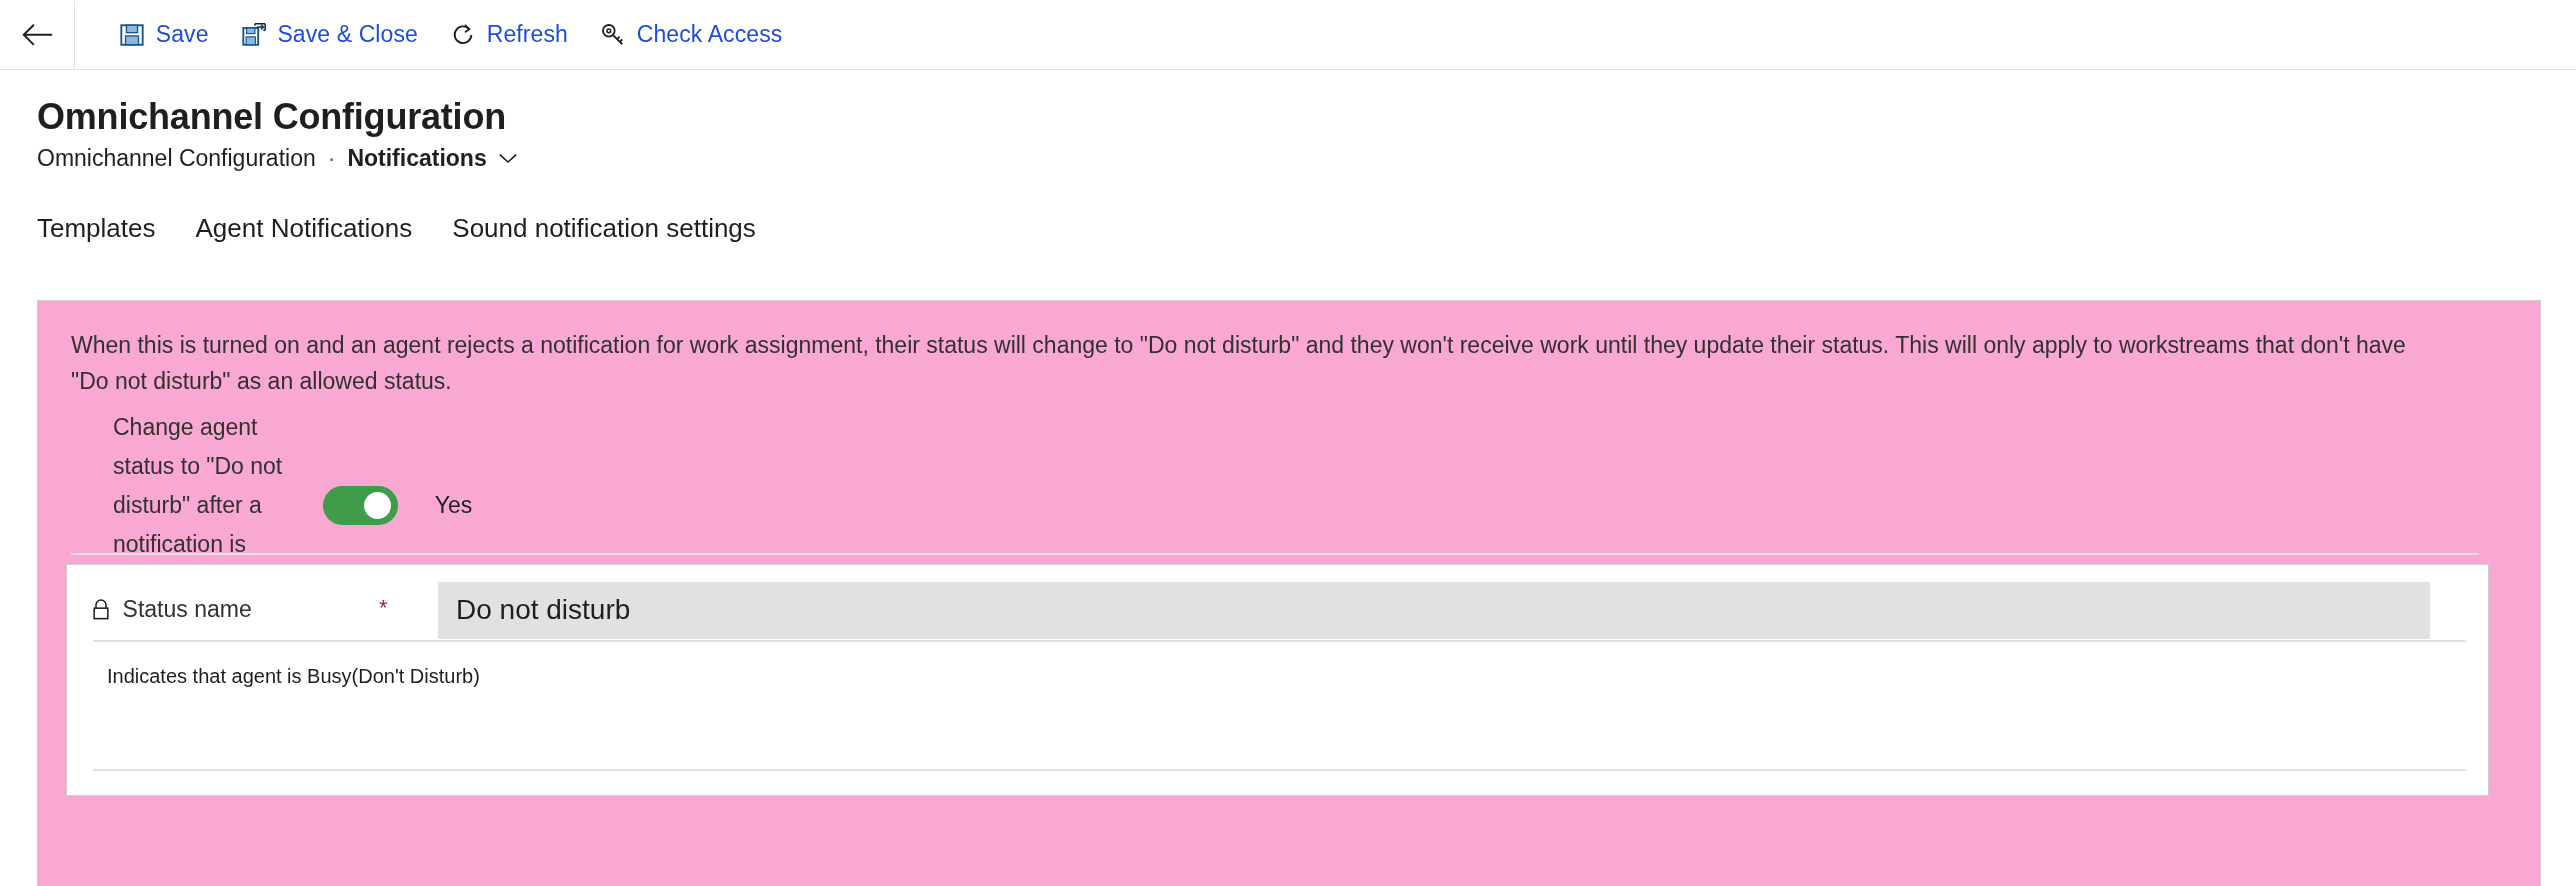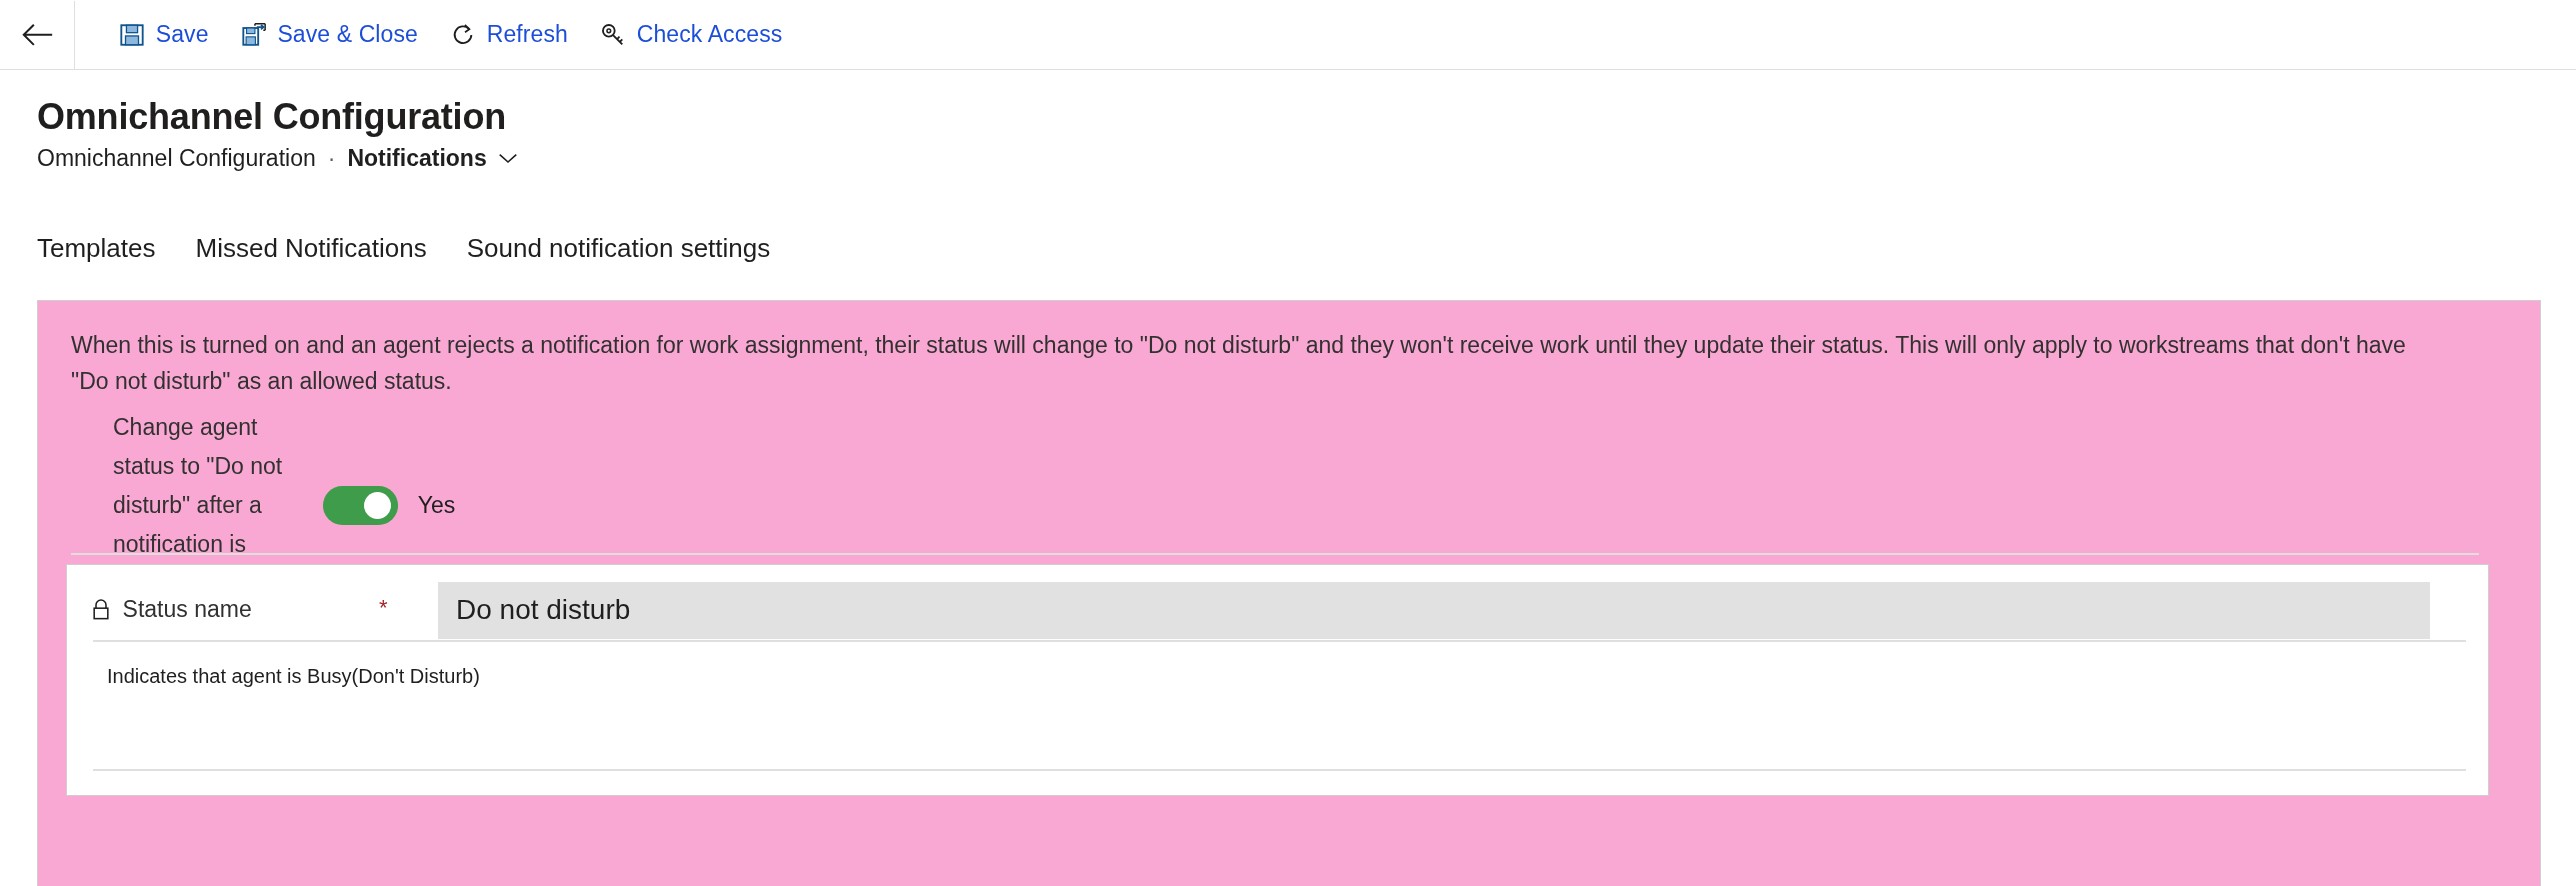--- a/index.html
+++ b/index.html
@@ -110,21 +110,21 @@
     margin-left: 10px;
     display: flex;
     align-items: center;
     cursor: pointer;
   }
 
   
   .tabstrip {
     position: absolute;
     left: 37px;
-    top: 220px;
+    top: 200px;
     display: flex;
     align-items: flex-end;
     height: 57px;
   }
   .tab {
     position: relative;
     padding: 0 20px;
     height: 57px;
     display: flex;
     align-items: center;
@@ -184,20 +184,21 @@
     font-size: 23px;
     line-height: 39px;
     color: #323130;
     padding-left: 42px;
     box-sizing: border-box;
   }
   .toggle-control {
     display: flex;
     align-items: center;
     margin-left: 14.7px;
+    gap: 17px;
   }
   .switch {
     width: 75px;
     height: 39px;
     border-radius: 19.3px;
     background: #3f9c4a;
     position: relative;
     cursor: pointer;
     flex: none;
   }
@@ -386,21 +387,21 @@
       </svg>
     </span>
   </div>
 </div>
 
 <div class="tabstrip">
   <div class="tab">
     <span>Templates</span>
   </div>
   <div class="tab">
-    <span>Missed Notifications</span>
+    <span>Agent Notifications</span>
   </div>
   <div class="tab">
     <span>Sound notification settings</span>
   </div>
 </div>
 
 <div class="outer-panel">
 
   <div class="intro-text">When this is turned on and an agent rejects a notification for work assignment, their status will change to "Do not disturb" and they won't receive work until they update their status. This will only apply to workstreams that don't have "Do not disturb" as an allowed status.</div>
 

